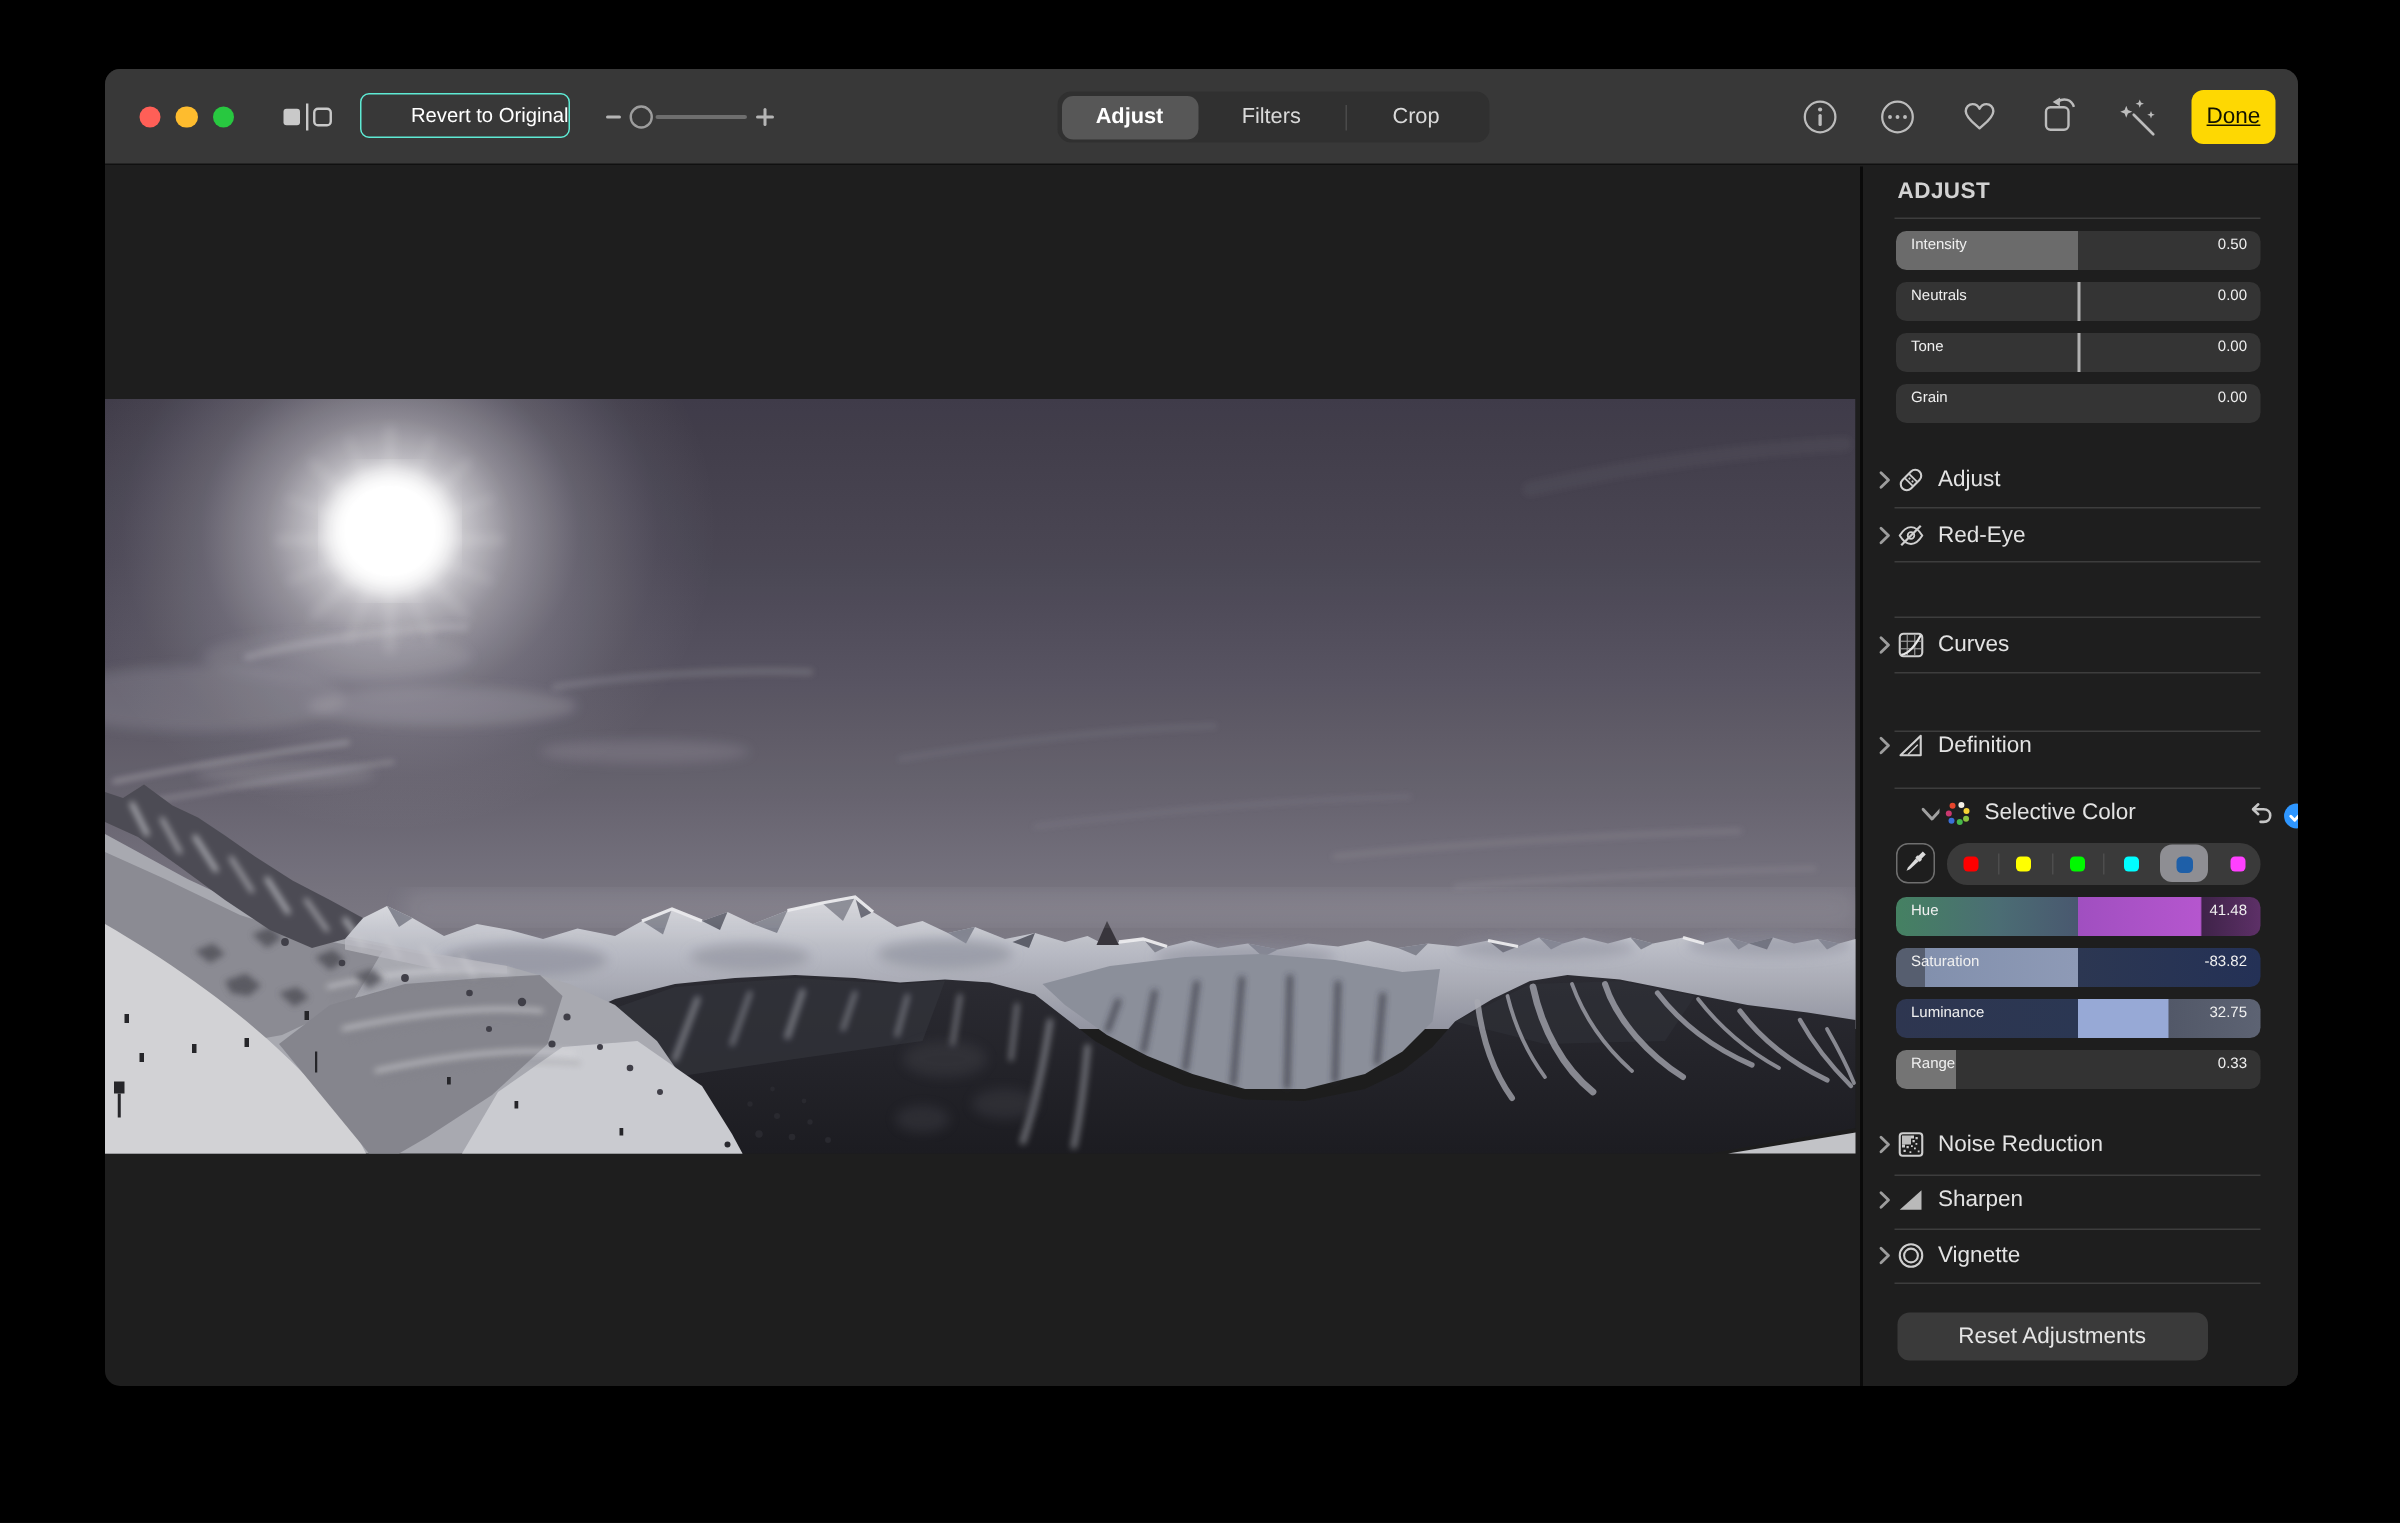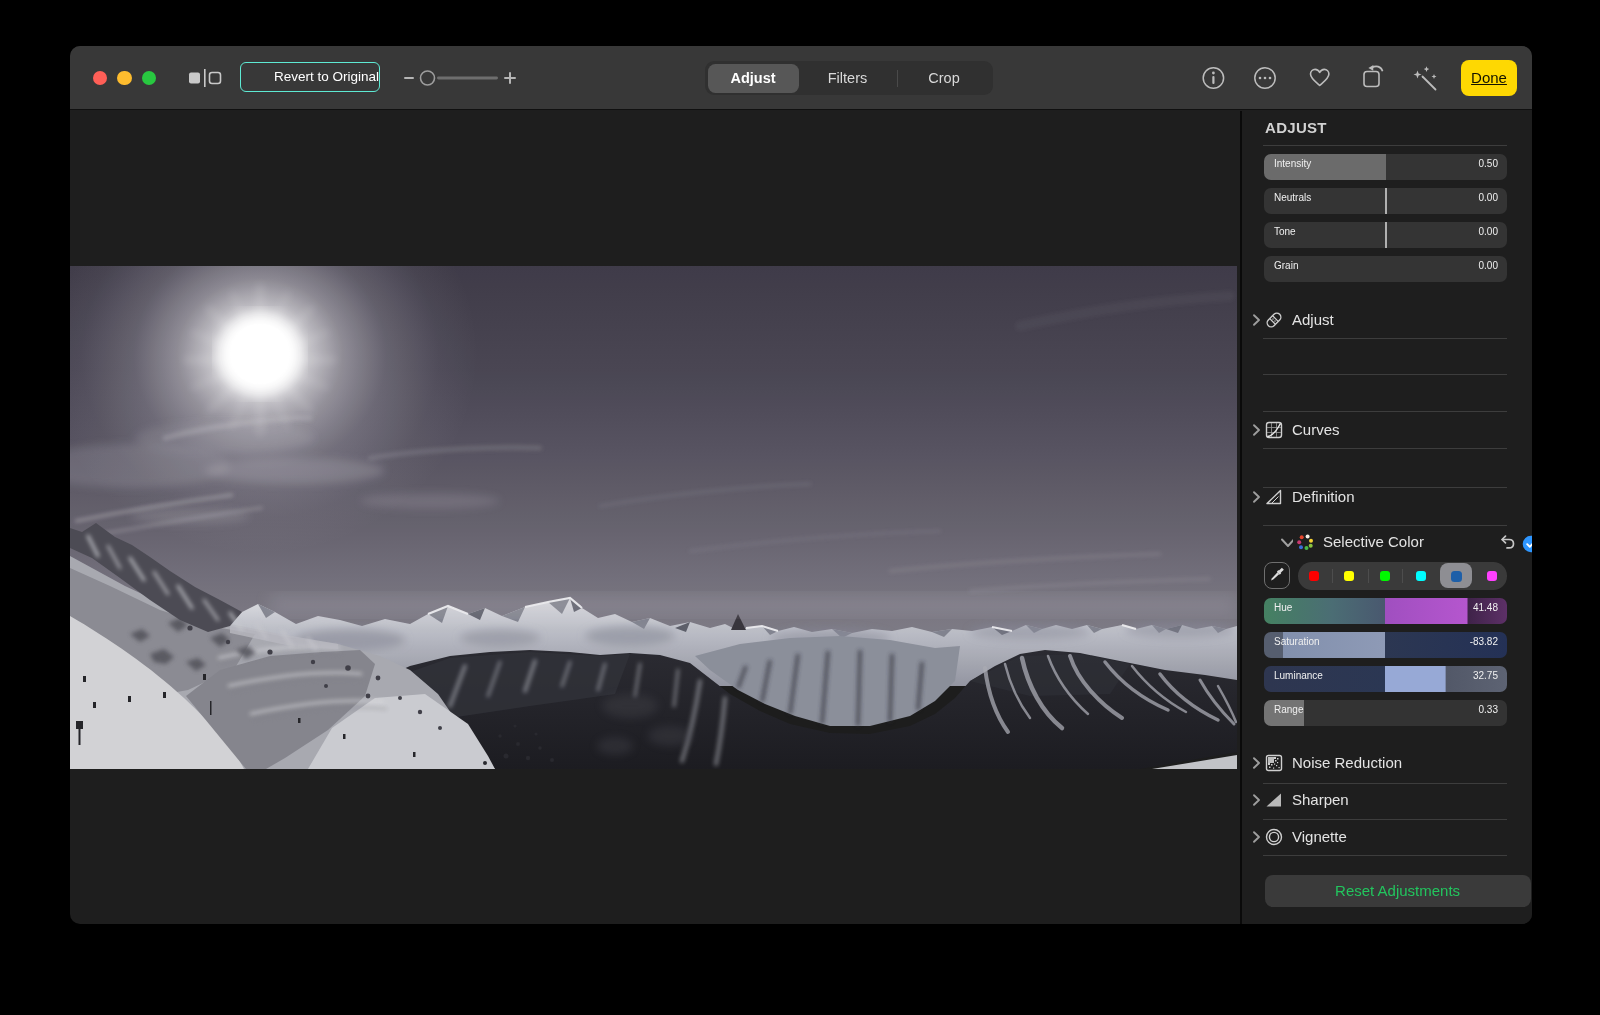--- a/index.html
+++ b/index.html
@@ -129,20 +129,31 @@
             <line x1="8" y1="6.4" x2="8" y2="13.6" stroke="#cfcfcf" stroke-width="1.2"></line>
             <line x1="12" y1="6.4" x2="12" y2="13.6" stroke="#cfcfcf" stroke-width="1.2"></line>
             <circle cx="10" cy="8.6" r="0.7" fill="#cfcfcf"></circle>
             <circle cx="10" cy="11.4" r="0.7" fill="#cfcfcf"></circle>
           </g>
         </svg>
       <span class="slab">Adjust</span>
       </div>
     <div class="sep" style="top:227px;"></div>
 
+    <div class="secrow" style="top:234.5px;">
+      <svg class="chev" viewBox="0 0 12 16">
+          <path d="M4 3.2 L9 8 L4 12.8" fill="none" stroke="#9d9d9d" stroke-width="1.9" stroke-linecap="round" stroke-linejoin="round"></path>
+        </svg>
+      <svg class="sicon" viewBox="0 0 20 20">
+          <path d="M2.5 10 C5 5.8 8 4.4 10 4.4 C12 4.4 15 5.8 17.5 10 C15 14.2 12 15.6 10 15.6 C8 15.6 5 14.2 2.5 10 Z" fill="none" stroke="#cfcfcf" stroke-width="1.3"></path>
+          <circle cx="10" cy="10" r="2.2" fill="none" stroke="#cfcfcf" stroke-width="1.2"></circle>
+          <line x1="3.5" y1="16.5" x2="16.5" y2="3.5" stroke="#cfcfcf" stroke-width="1.5"></line>
+        </svg>
+      <span class="slab">Red-Eye</span>
+      </div>
     <div class="sep" style="top:263px;"></div>
 
     <div class="sep" style="top:300px;"></div>
 
     <div class="secrow" style="top:308px;">
       <svg class="chev" viewBox="0 0 12 16">
           <path d="M4 3.2 L9 8 L4 12.8" fill="none" stroke="#9d9d9d" stroke-width="1.9" stroke-linecap="round" stroke-linejoin="round"></path>
         </svg>
       <svg class="sicon" viewBox="0 0 20 20">
           <rect x="2.5" y="2.5" width="15" height="15" rx="2.5" fill="none" stroke="#cfcfcf" stroke-width="1.4"></rect>
@@ -274,21 +285,21 @@
           <path d="M4 3.2 L9 8 L4 12.8" fill="none" stroke="#9d9d9d" stroke-width="1.9" stroke-linecap="round" stroke-linejoin="round"></path>
         </svg>
       <svg class="sicon" viewBox="0 0 20 20">
           <circle cx="10" cy="10" r="7.5" fill="none" stroke="#cfcfcf" stroke-width="1.4"></circle>
           <circle cx="10" cy="10" r="4.6" fill="none" stroke="#cfcfcf" stroke-width="1.4"></circle>
         </svg>
       <span class="slab">Vignette</span>
       </div>
     <div class="sep" style="top:744px;"></div>
 
-    <div style="position:absolute; left:22.6px; top:764px; width:266px; height:32px; background:#3a3a3a; border-radius:8px; color:#22c55e; font-size:15px; text-align:center; line-height:32px;">Reset Adjustments</div>
+    <div style="position:absolute; left:22.6px; top:764px; width:207px; height:32px; background:#3a3a3a; border-radius:8px; color:#e5e5e5; font-size:15px; text-align:center; line-height:32px;">Reset Adjustments</div>
   </div>
   <svg id="photo" width="1167" height="503" viewBox="0 0 1167 503">
     <defs>
       <linearGradient id="sky" x1="0" y1="0" x2="0" y2="1">
         <stop offset="0" stop-color="#413d4b"></stop>
         <stop offset="0.25" stop-color="#4c4856"></stop>
         <stop offset="0.45" stop-color="#5b5765"></stop>
         <stop offset="0.62" stop-color="#6a6672"></stop>
         <stop offset="0.78" stop-color="#7a7783"></stop>
         <stop offset="0.9" stop-color="#84818c"></stop>

